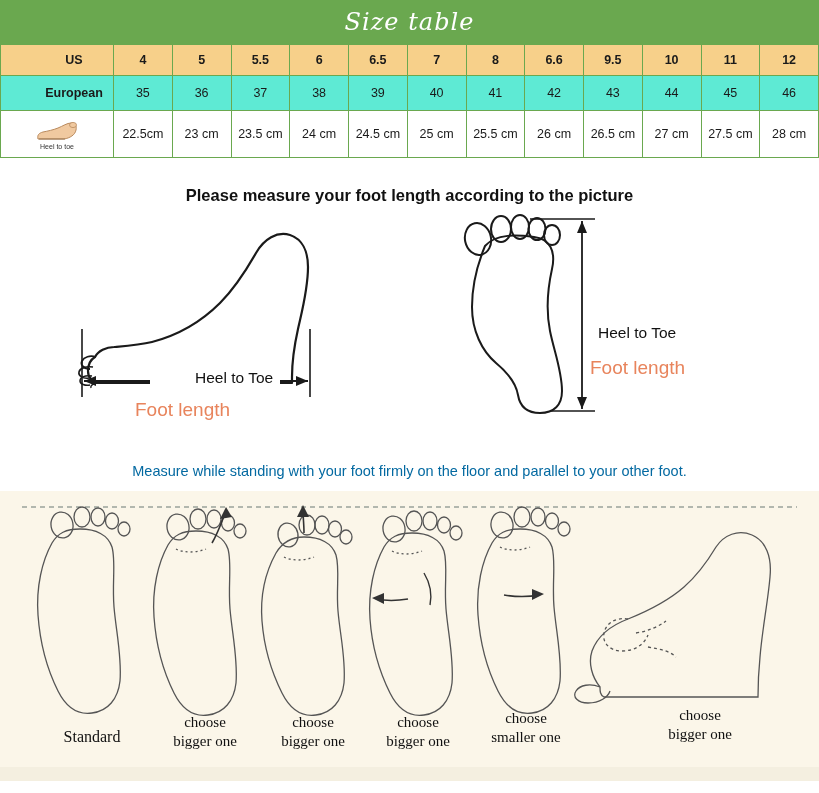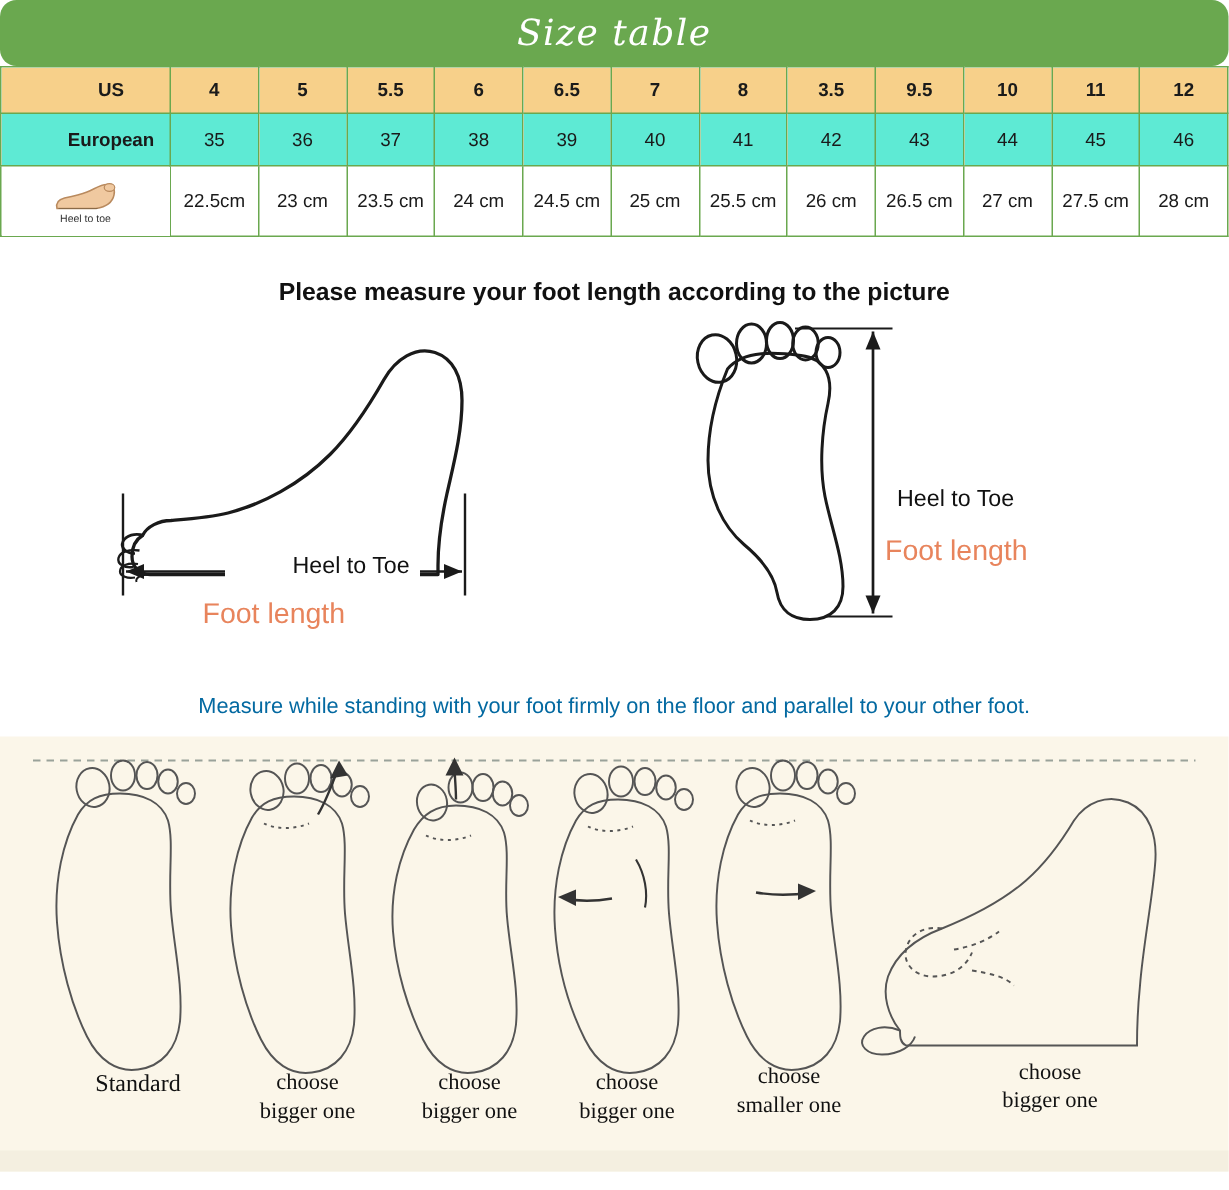--- a/index.html
+++ b/index.html
@@ -21,21 +21,20 @@
     background: #ffffff;
   }
 
   
   .title-bar {
     height: 44px;
     background: #6aa84f;
     display: flex;
     align-items: center;
     justify-content: center;
-    border-radius: 11px;
   }
   .title-bar .title-text {
     color: #ffffff;
     font-family: "DejaVu Serif", serif;
     font-style: italic;
     font-size: 24px;
     letter-spacing: 1px;
   }
 
   
@@ -175,21 +174,21 @@
     <tbody>
         <tr class="row-us">
       <td class="first-col label-cell">US</td>
       <td>4</td>
       <td>5</td>
       <td>5.5</td>
       <td>6</td>
       <td>6.5</td>
       <td>7</td>
       <td>8</td>
-      <td>3.5</td>
+      <td>6.6</td>
       <td>9.5</td>
       <td>10</td>
       <td>11</td>
       <td>12</td>
     </tr>
     <tr class="row-eu">
       <td class="first-col label-cell">European</td>
       <td>35</td>
       <td>36</td>
       <td>37</td>
@@ -367,21 +366,21 @@
                  L604 206 C600 204 600 200 600 196 Z"></path>
 
         <path d="M628 128 C616 126 606 132 604 142 C602 152 610 160 622 160 C634 160 644 154 648 144" stroke-dasharray="3,3"></path>
         <path d="M600 196 C590 192 580 194 576 200 C572 206 578 212 588 212 C600 212 608 206 610 200"></path>
 
         <path d="M636 142 C648 140 658 136 666 130" stroke-dasharray="3,3"></path>
         <path d="M648 156 C660 158 670 160 676 166" stroke-dasharray="3,3"></path>
       </g>
     </svg>
 
-    <div class="foot-caption standard" style="left:32px;top:222px;width:120px;">Standard</div>
+    <div class="foot-caption standard" style="left:32px;top:236px;width:120px;">Standard</div>
     <div class="foot-caption" style="left:150px;top:222px;width:110px;white-space:pre-line;">choose
 bigger one</div>
     <div class="foot-caption" style="left:258px;top:222px;width:110px;white-space:pre-line;">choose
 bigger one</div>
     <div class="foot-caption" style="left:362px;top:222px;width:112px;white-space:pre-line;">choose
 bigger one</div>
     <div class="foot-caption" style="left:468px;top:218px;width:116px;white-space:pre-line;">choose
 smaller one</div>
     <div class="foot-caption" style="left:640px;top:215px;width:120px;white-space:pre-line;">choose
 bigger one</div>

